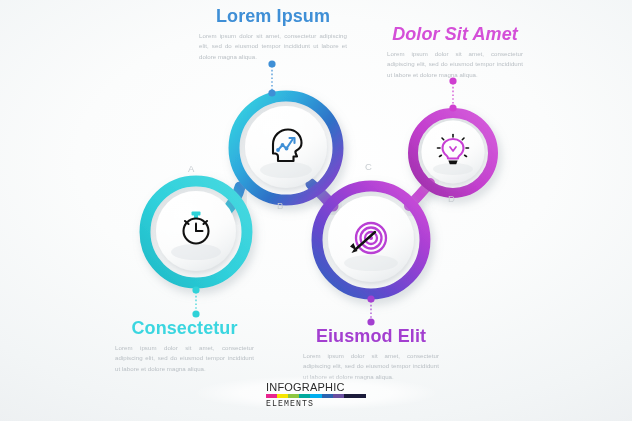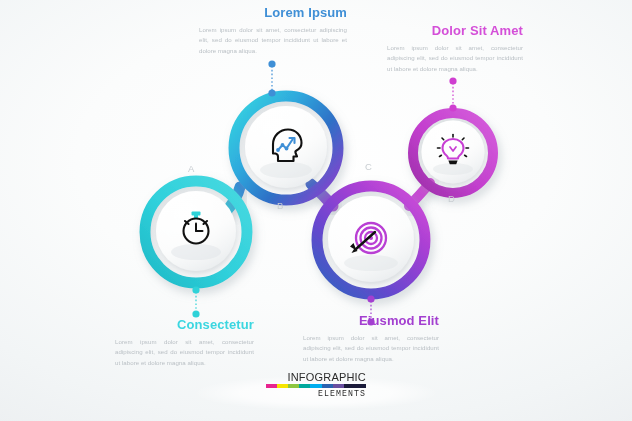--- a/index.html
+++ b/index.html
@@ -27,57 +27,56 @@
     width: 632px;
     height: 421px;
   }
 
   
   .txtblock {
     position: absolute;
     text-align: center;
   }
   .txt-title {
-    font-size: 13px;
+    font-size: 18px;
     font-weight: bold;
     letter-spacing: 0.1px;
     margin: 0 0 4px 0;
     line-height: 1.15;
-    text-align: right;
   }
   .txt-body {
     font-size: 6.1px;
     line-height: 1.72;
     color: #b9bfc4;
     margin: 0;
     text-align: justify;
     text-align-last: left;
     letter-spacing: 0.05px;
   }
   .tb-a .txt-title { color: #3bd6e0; }
   .tb-b .txt-title { color: #3f8fd6; }
   .tb-c .txt-title { color: #a33fd0; }
-  .tb-d .txt-title { color: #d44fd8; }
+  .tb-d .txt-title { color: #d44fd8; font-style: italic; }
 
   
   .letter {
     position: absolute;
     font-size: 9.5px;
     color: #c9ced2;
     letter-spacing: 0.6px;
     font-weight: normal;
   }
 
   
   #footer-logo {
     position: absolute;
     left: 266px;
-    top: 371px;
+    top: 381px;
     width: 100px;
-    text-align: right;
+    text-align: left;
   }
   #footer-logo .fl-top {
     font-size: 11px;
     letter-spacing: 0.2px;
     color: #2b2b2b;
     line-height: 1.1;
   }
   #footer-logo .fl-bar {
     height: 4px;
     margin: 1px 0 1px 0;
@@ -290,21 +289,21 @@
   <div class="txtblock tb-d" style="left:387px; top:24px; width:136px;">
     <div class="txt-title">Dolor Sit Amet</div>
     <p class="txt-body">Lorem ipsum dolor sit amet, consectetur adipiscing elit, sed do eiusmod tempor incididunt ut labore et dolore magna aliqua.</p>
   </div>
 
   <div class="txtblock tb-a" style="left:115px; top:318px; width:139px;">
     <div class="txt-title">Consectetur</div>
     <p class="txt-body">Lorem ipsum dolor sit amet, consectetur adipiscing elit, sed do eiusmod tempor incididunt ut labore et dolore magna aliqua.</p>
   </div>
 
-  <div class="txtblock tb-c" style="left:303px; top:314px; width:136px;">
+  <div class="txtblock tb-c" style="left:303px; top:326px; width:136px;">
     <div class="txt-title">Eiusmod Elit</div>
     <p class="txt-body">Lorem ipsum dolor sit amet, consectetur adipiscing elit, sed do eiusmod tempor incididunt ut labore et dolore magna aliqua.</p>
   </div>
 
   <div id="footer-shadow"></div>
   <div id="footer-logo">
     <div class="fl-top">INFOGRAPHIC</div>
     <div class="fl-bar"></div>
     <div class="fl-bot">ELEMENTS</div>
   </div>

